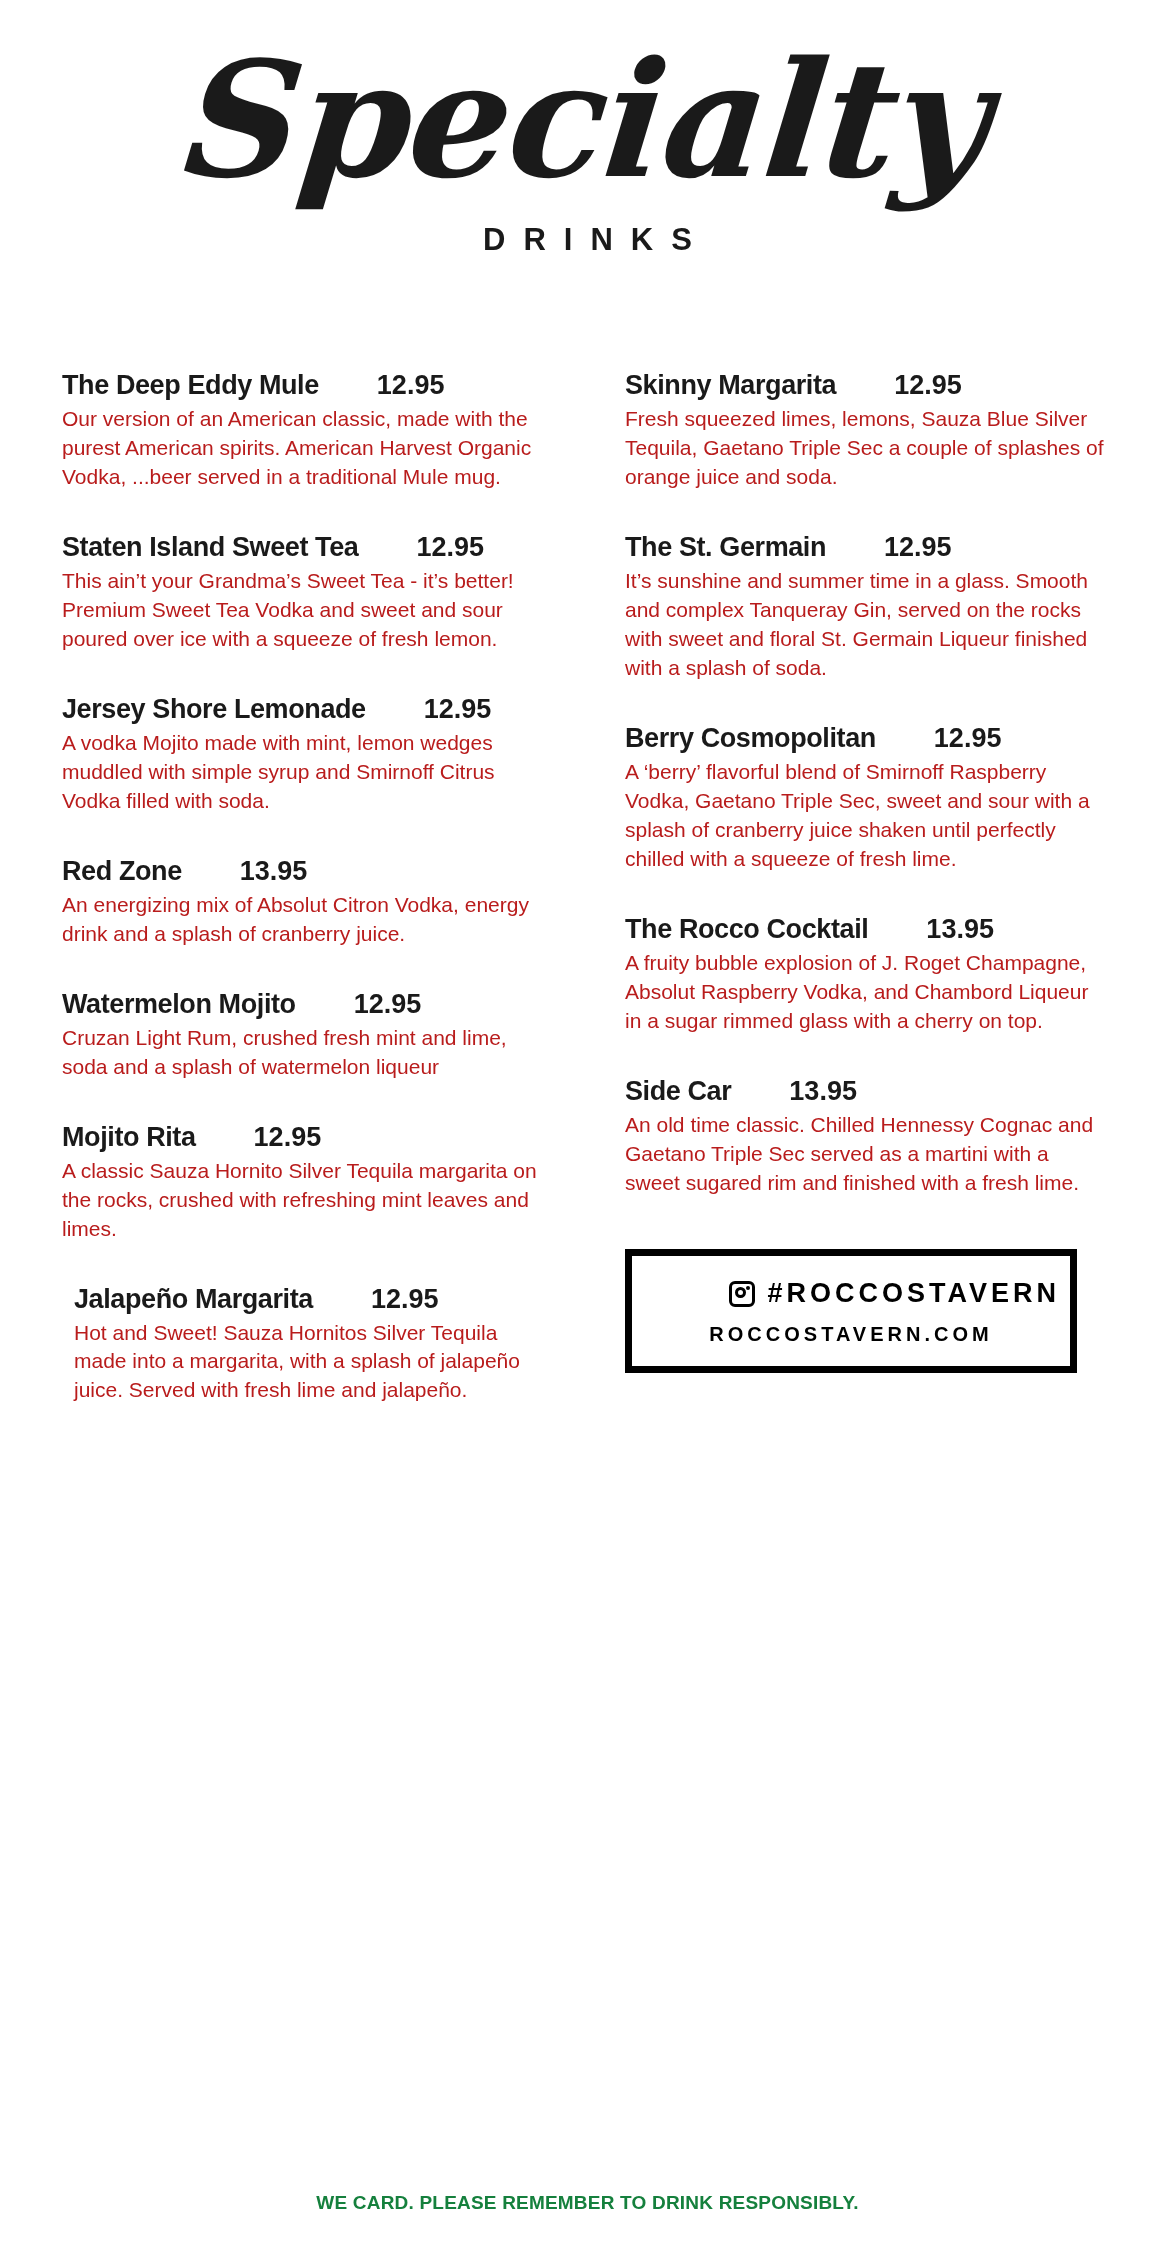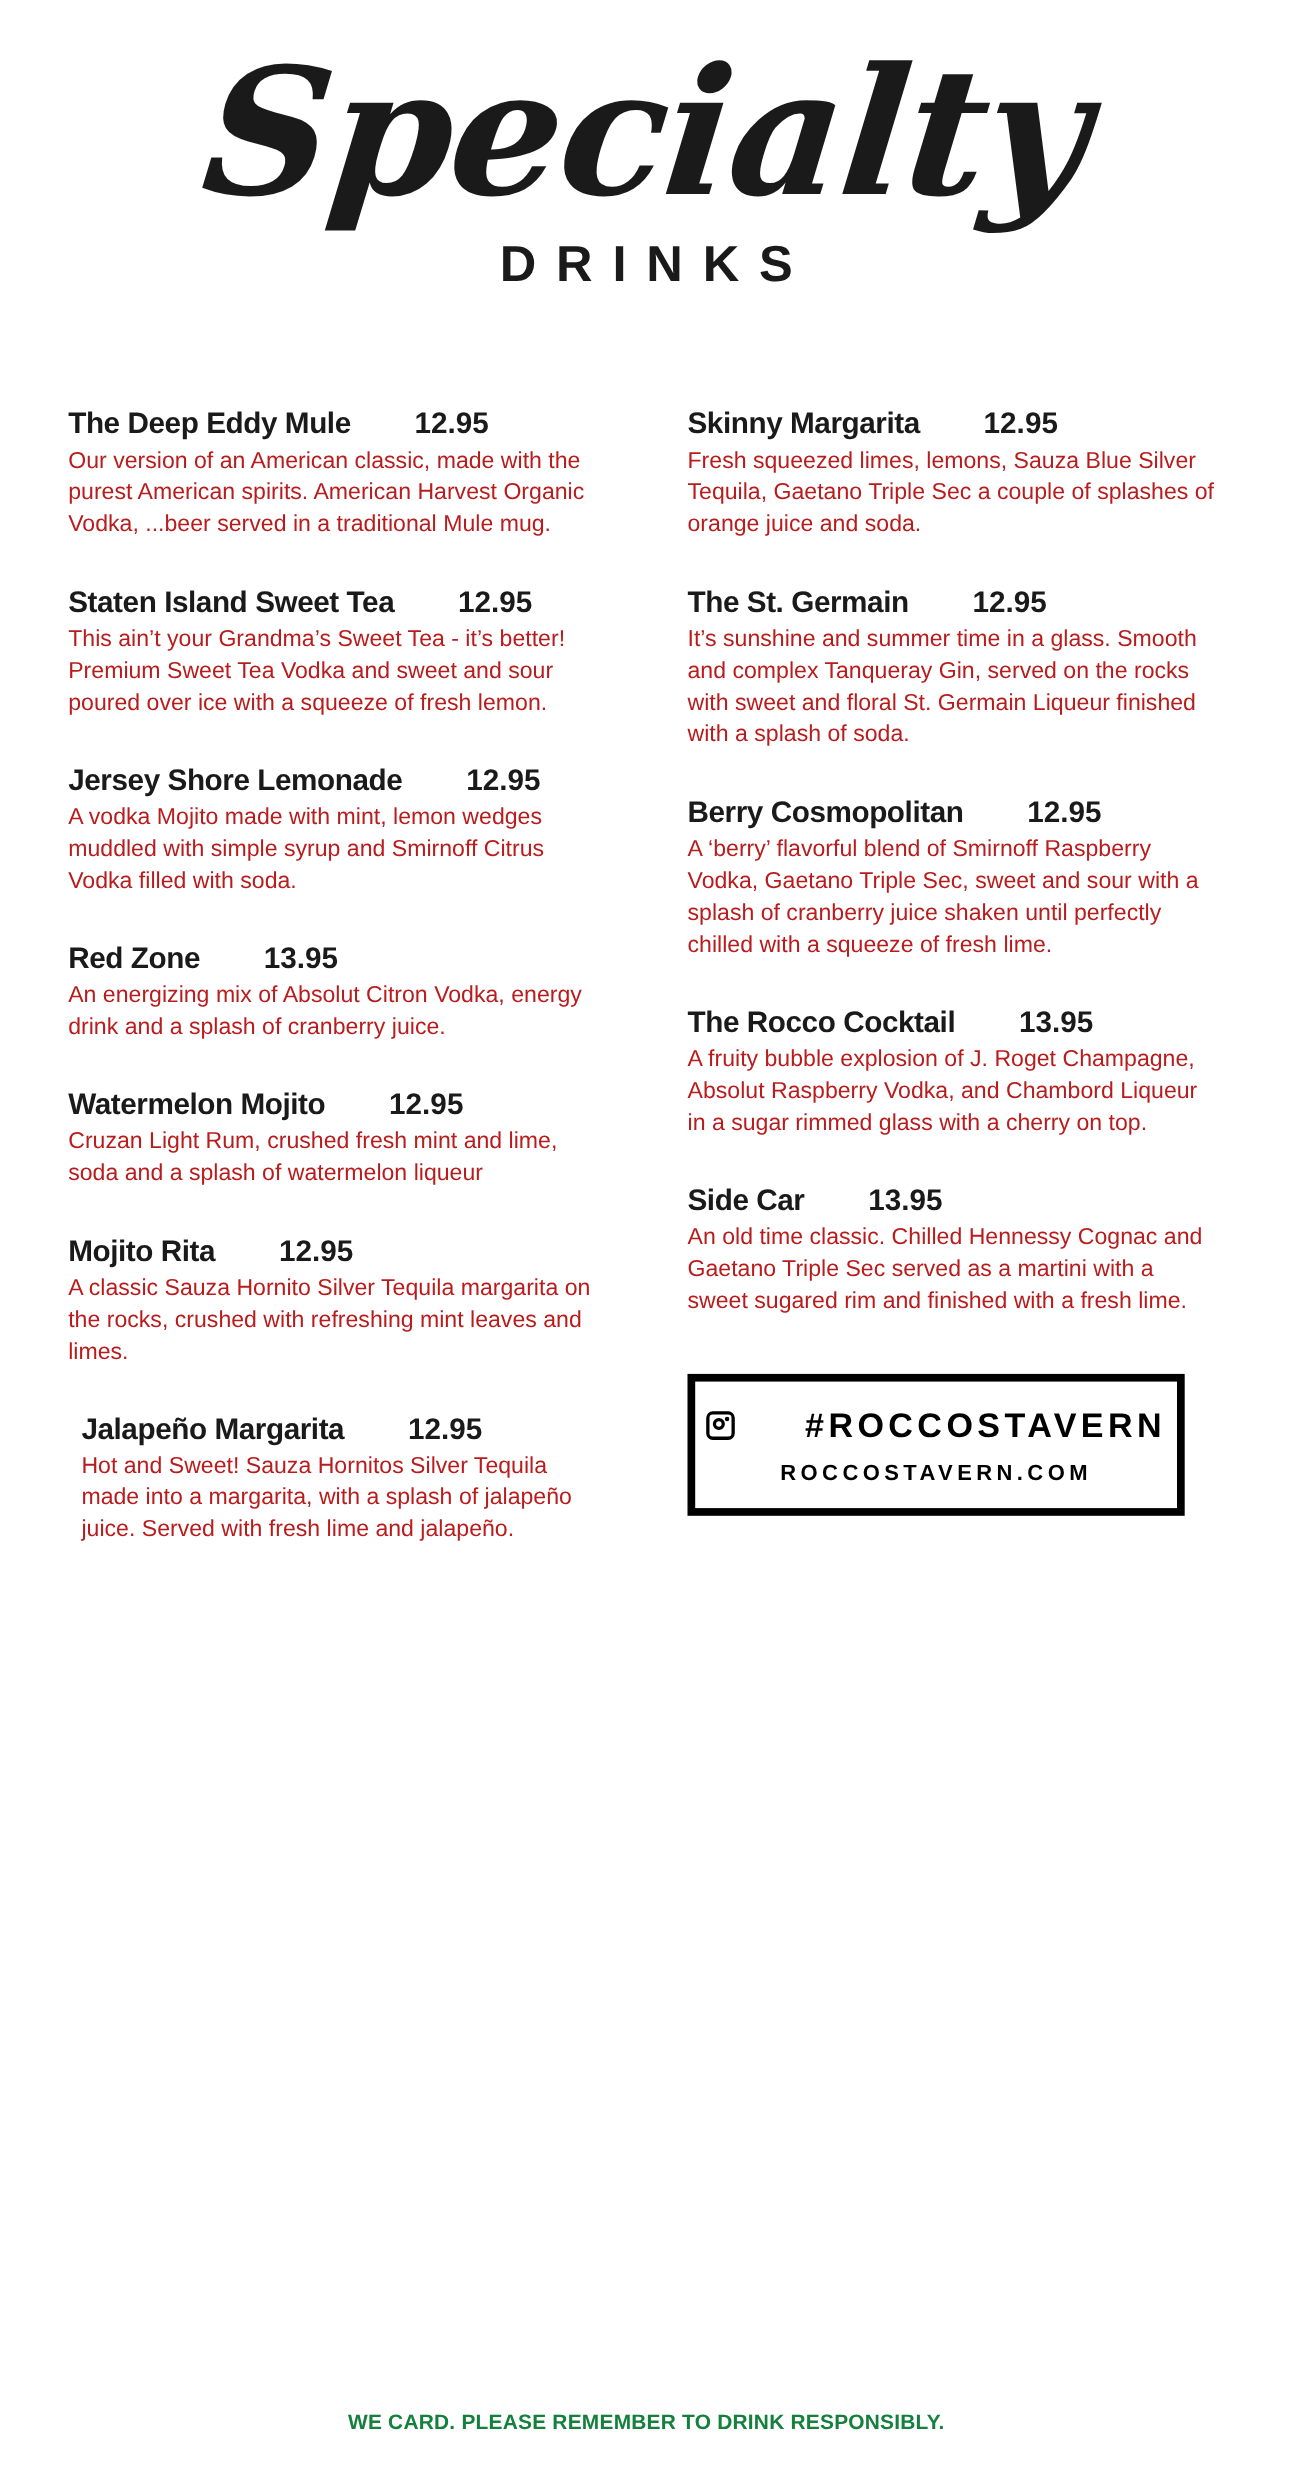--- a/index.html
+++ b/index.html
@@ -38,23 +38,23 @@
     font-size: 160px;
     line-height: 1.0;
     letter-spacing: -2px;
     color: #1a1a1a;
     margin: 0;
     transform: skewX(-6deg);
   }
   .drinks-word {
     font-family: "Liberation Sans", sans-serif;
     font-weight: bold;
-    font-size: 46px;
+    font-size: 31px;
     letter-spacing: 18px;
-    margin-top: 12px;
+    margin-top: 22px;
     color: #1a1a1a;
     text-indent: 18px;
   }
 
   
   .columns {
     display: flex;
     justify-content: space-between;
     align-items: flex-start;
     margin-top: 40px;
@@ -105,23 +105,23 @@
     border: 7px solid #000000;
     width: 452px;
     box-sizing: border-box;
     padding: 22px 10px 20px 10px;
     text-align: center;
     margin-top: 52px;
   }
   .social-handle {
     display: flex;
     align-items: center;
-    justify-content: space-between;
-    font-weight: bold;
-    font-size: 31px;
+    justify-content: flex-end;
+    font-weight: bold;
+    font-size: 27px;
     letter-spacing: 4px;
     color: #000;
   }
   .ig-icon {
     display: inline-block;
     width: 26px;
     height: 26px;
     border: 3px solid #000;
     border-radius: 6px;
     position: relative;

